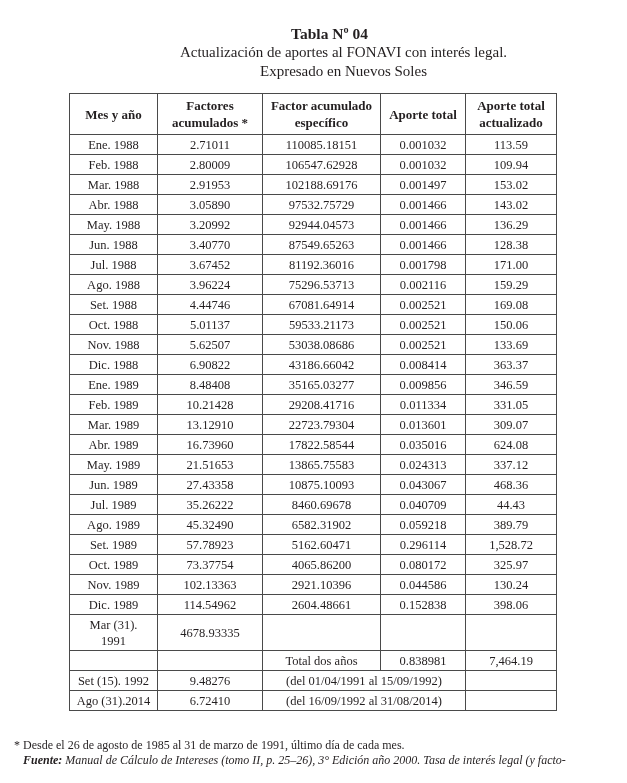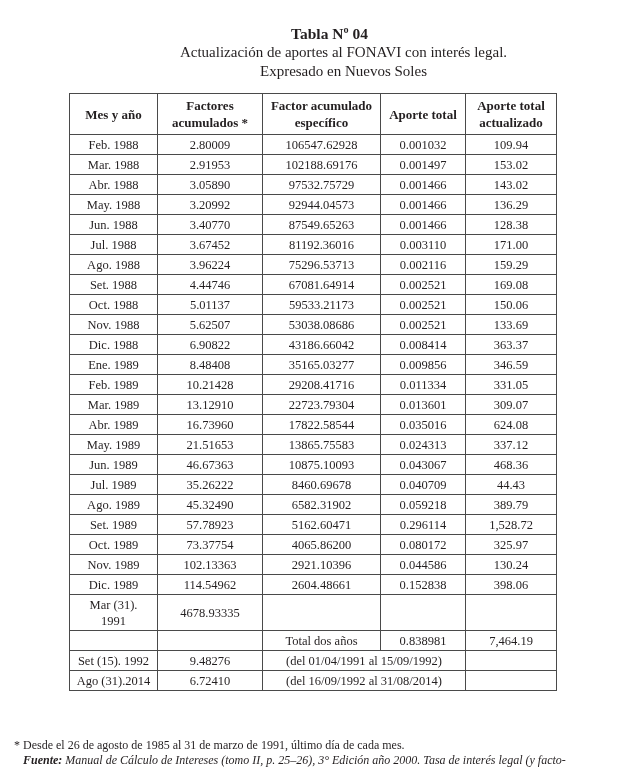--- a/index.html
+++ b/index.html
@@ -38,20 +38,27 @@
   <thead>
     <tr>
       <th><span>Mes y año</span></th>
       <th><span>Factores</span><br><span>acumulados *</span></th>
       <th><span>Factor acumulado</span><br><span>específico</span></th>
       <th><span>Aporte total</span></th>
       <th><span>Aporte total</span><br><span>actualizado</span></th>
     </tr>
   </thead>
   <tbody id="tbody">
+  <tr>
+        <td>Ene. 1988</td>
+        <td>2.71011</td>
+        <td>110085.18151</td>
+        <td>0.001032</td>
+        <td>113.59</td>
+      </tr>
       <tr>
         <td>Feb. 1988</td>
         <td>2.80009</td>
         <td>106547.62928</td>
         <td>0.001032</td>
         <td>109.94</td>
       </tr>
       <tr>
         <td>Mar. 1988</td>
         <td>2.91953</td>
@@ -77,21 +84,21 @@
         <td>Jun. 1988</td>
         <td>3.40770</td>
         <td>87549.65263</td>
         <td>0.001466</td>
         <td>128.38</td>
       </tr>
       <tr>
         <td>Jul. 1988</td>
         <td>3.67452</td>
         <td>81192.36016</td>
-        <td>0.003110</td>
+        <td>0.001798</td>
         <td>171.00</td>
       </tr>
       <tr>
         <td>Ago. 1988</td>
         <td>3.96224</td>
         <td>75296.53713</td>
         <td>0.002116</td>
         <td>159.29</td>
       </tr>
       <tr>
@@ -152,21 +159,21 @@
       </tr>
       <tr>
         <td>May. 1989</td>
         <td>21.51653</td>
         <td>13865.75583</td>
         <td>0.024313</td>
         <td>337.12</td>
       </tr>
       <tr>
         <td>Jun. 1989</td>
-        <td>46.67363</td>
+        <td>27.43358</td>
         <td>10875.10093</td>
         <td>0.043067</td>
         <td>468.36</td>
       </tr>
       <tr>
         <td>Jul. 1989</td>
         <td>35.26222</td>
         <td>8460.69678</td>
         <td>0.040709</td>
         <td>44.43</td>

